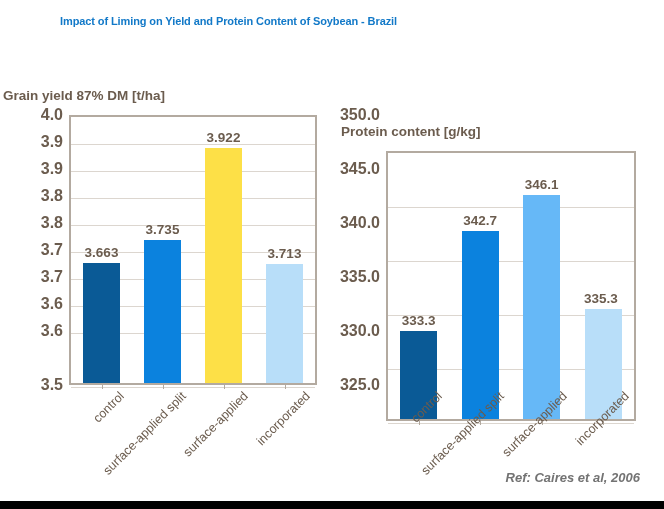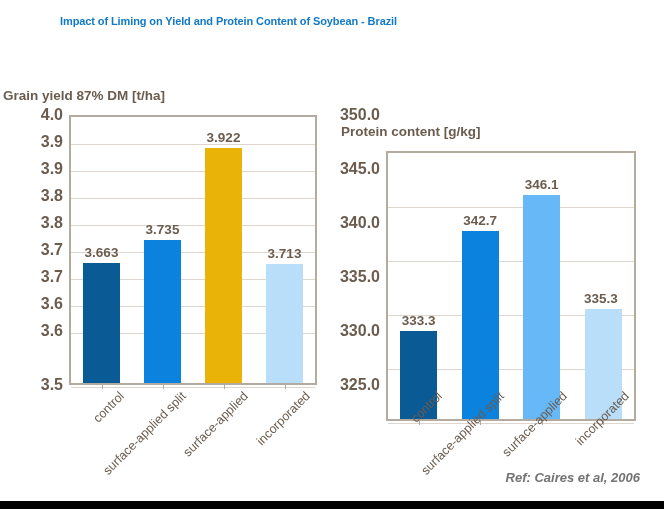--- a/index.html
+++ b/index.html
@@ -157,21 +157,21 @@
             </div>
             <div class="xtick" style="left: 50%;"></div>
           </div>
           <div class="slot" style="left: 25%; width: 25%;">
             <div class="bar" style="height: 53.8%; background: rgb(11, 130, 222);">
               <div class="bar-label">3.735</div>
             </div>
             <div class="xtick" style="left: 50%;"></div>
           </div>
           <div class="slot" style="left: 50%; width: 25%;">
-            <div class="bar" style="height: 88.4%; background: #eab308;">
+            <div class="bar" style="height: 88.4%; background: #fde047;">
               <div class="bar-label">3.922</div>
             </div>
             <div class="xtick" style="left: 50%;"></div>
           </div>
           <div class="slot" style="left: 75%; width: 25%;">
             <div class="bar" style="height: 44.8%; background: rgb(184, 222, 249);">
               <div class="bar-label">3.713</div>
             </div>
             <div class="xtick" style="left: 50%;"></div>
           </div>

